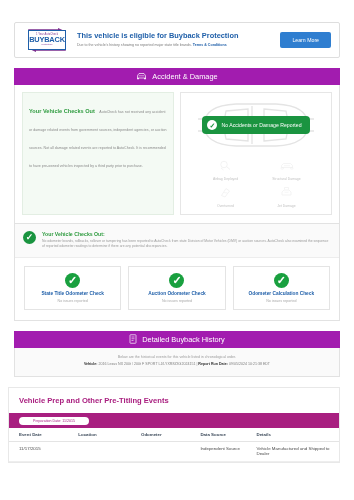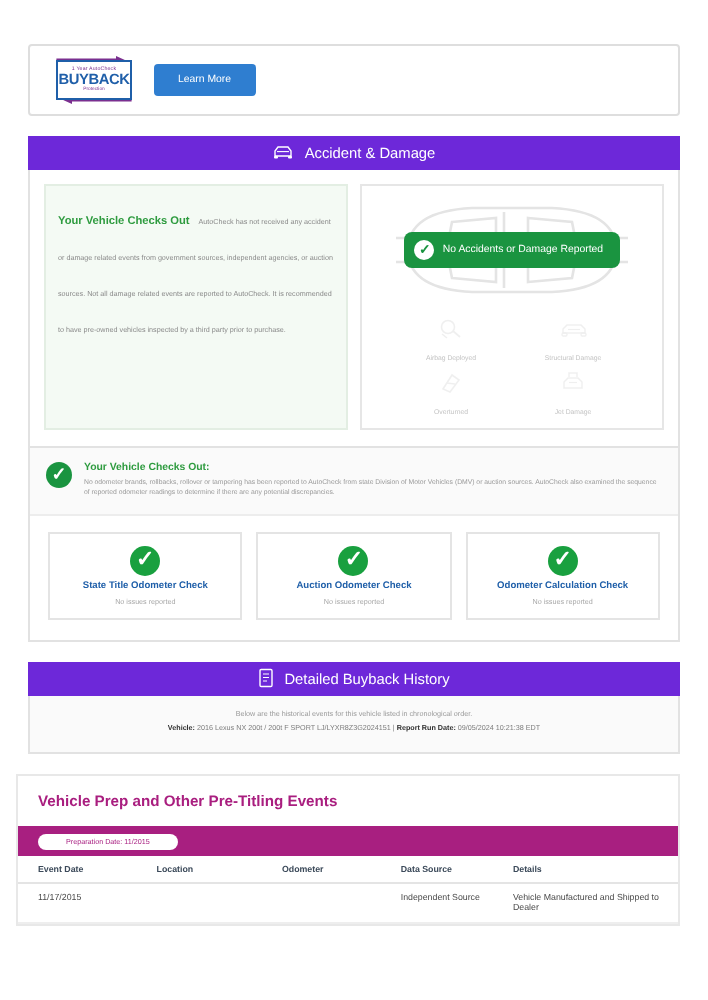--- a/index.html
+++ b/index.html
@@ -55,21 +55,21 @@
     font-family: inherit;
     padding: 5px 12px;
     border-radius: 2px;
     cursor: pointer;
     white-space: nowrap;
   }
 
   
   .section-header {
     margin: 10px 14px 0 14px;
-    background: #6d28d9;
+    background: #a21caf;
     color: #fff;
     height: 17px;
     display: flex;
     align-items: center;
     justify-content: center;
     gap: 5px;
     font-size: 7.4px;
   }
   .section-header .hdr-icon { display: flex; align-items: center; }
   .section-header svg { display: block; }
@@ -197,20 +197,27 @@
       <svg class="arrowbox" width="44" height="24" viewBox="0 0 44 24">
         <path d="M4 6 L4 2 L34 2" stroke="#7a2f8f" stroke-width="1.6" fill="none"></path>
         <path d="M33 0 L38 2.2 L33 4.4 Z" fill="#7a2f8f"></path>
         <path d="M40 18 L40 22 L10 22" stroke="#7a2f8f" stroke-width="1.6" fill="none"></path>
         <path d="M11 19.6 L6 21.8 L11 24 Z" fill="#7a2f8f"></path>
       </svg>
       <div class="inner">
         <div class="bb-top">1 Year AutoCheck</div>
         <div class="bb-main">BUYBACK</div>
         <div class="bb-sub">Protection</div>
+      </div>
+    </div>
+    <div class="bb-text">
+      <div class="bb-title">This vehicle is eligible for Buyback Protection</div>
+      <div class="bb-desc">
+        <span>Due to the vehicle's history showing no reported major state title brands.</span>
+        <span class="tc">Terms &amp; Conditions</span>
       </div>
     </div>
     <button class="learn-more">Learn More</button>
   </div>
 
   <div class="section-header">
     <span class="hdr-icon">
       <svg width="11" height="9" viewBox="0 0 22 18">
         <path d="M3 12 L3 7 L6 3 L16 3 L19 7 L19 12 Z" fill="none" stroke="#ffffff" stroke-width="1.4"></path>
         <rect x="2" y="12" width="4" height="2.6" rx="1" fill="#fff"></rect>

